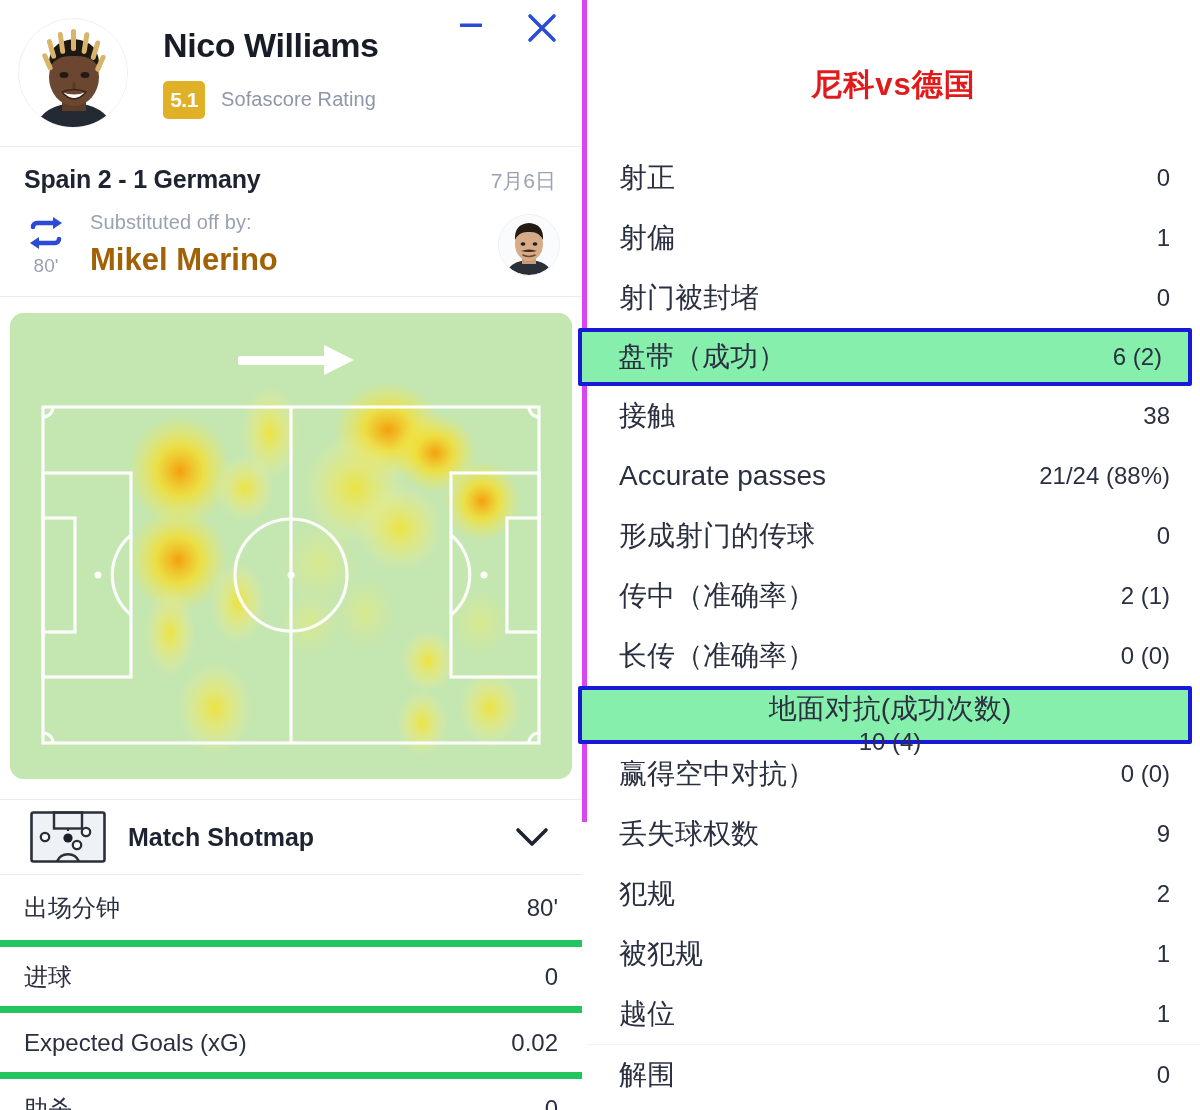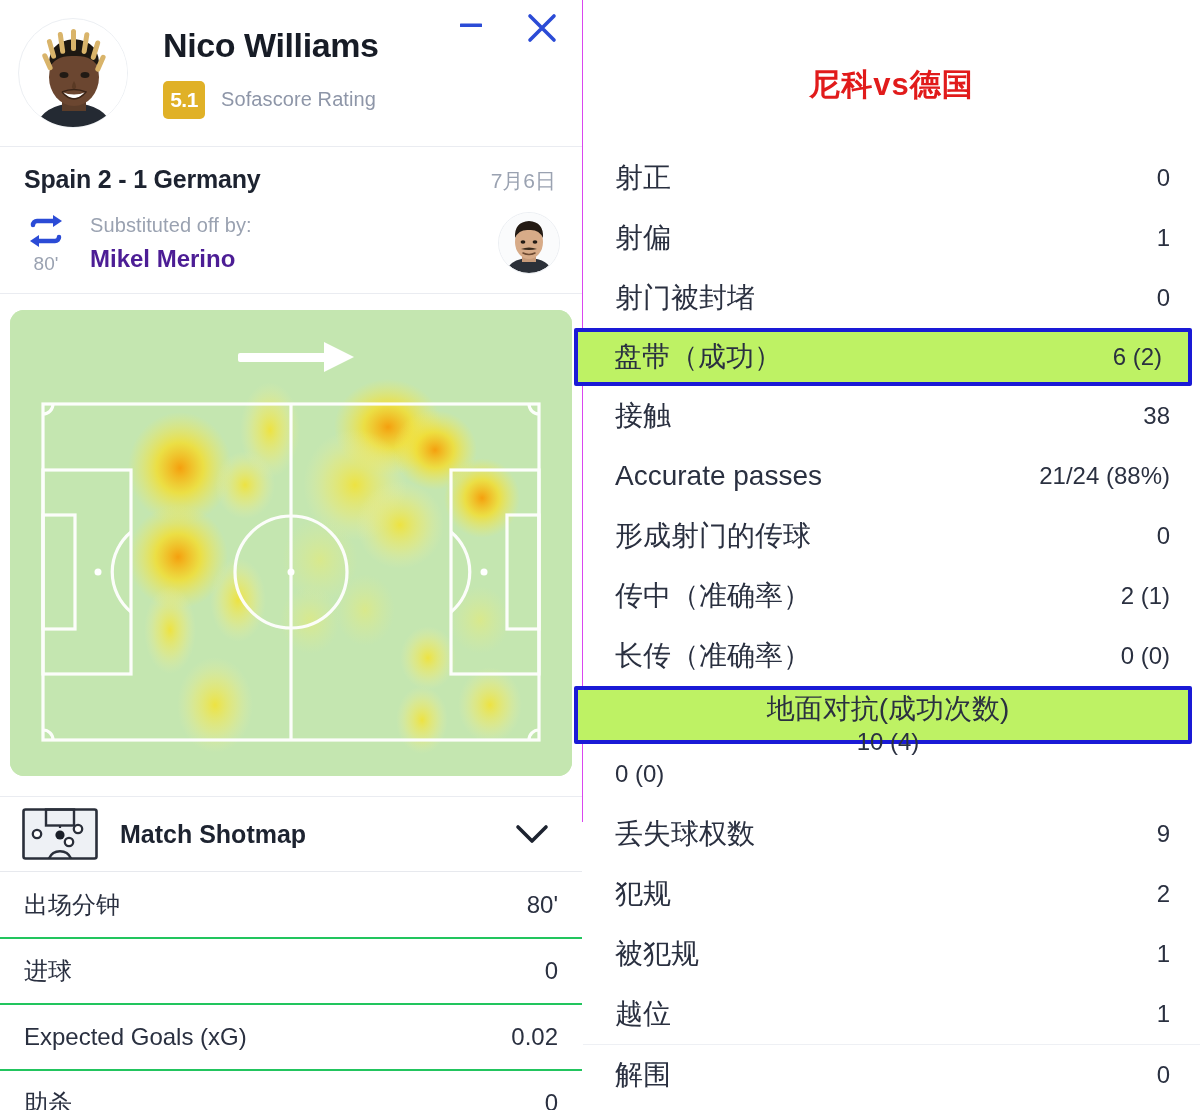--- a/index.html
+++ b/index.html
@@ -134,23 +134,23 @@
     color: #9aa2b1;
     margin-top: 2px;
   }
   .sub-text-col { margin-left: 16px; flex: 1 1 auto; }
   .sub-caption {
     font-size: 20px;
     color: #9aa2b1;
     letter-spacing: 0.1px;
   }
   .sub-player {
-    font-size: 24px;
+    font-size: 31px;
     font-weight: 700;
-    color: #4c1d95;
+    color: #a16207;
     margin-top: 8px;
   }
   .sub-avatar {
     width: 62px; height: 62px;
     border-radius: 50%;
     border: 1px solid #eceff3;
     overflow: hidden;
     flex: 0 0 auto;
   }
 
@@ -163,21 +163,21 @@
     background: #c4e6b0;
     border-radius: 14px;
     overflow: hidden;
   }
   .pitch svg { position: absolute; left: 0; top: 0; }
 
   
   .shotmap-row {
     display: flex;
     align-items: center;
-    padding: 14px 22px 14px 22px;
+    padding: 14px 22px 14px 30px;
     cursor: pointer;
     height: 74px;
   }
   .shotmap-icon {
     width: 76px; height: 52px;
     flex: 0 0 auto;
   }
   .shotmap-label {
     margin-left: 22px;
     font-size: 25px;
@@ -187,39 +187,39 @@
   }
   .chev { flex: 0 0 auto; margin-right: 6px; }
 
   
   .lstat-row {
     display: flex;
     align-items: center;
     justify-content: space-between;
     padding: 0 24px 0 24px;
     height: 66px;
-    border-top: 2px solid #22c55e;
+    border-top: 7px solid #22c55e;
   }
   .lstat-row:first-child { border-top: 1px solid #e7e9ee; }
   .lstat-label {
     font-size: 24px;
     color: #2a3040;
   }
   .lstat-value {
     font-size: 24px;
     color: #2a3040;
   }
 
   
   #right-panel {
     position: absolute;
     left: 582px; top: 0;
     width: 618px; height: 822px;
     background: #ffffff;
-    border-left: 1px solid #d946ef;
+    border-left: 5px solid #d946ef;
   }
   .right-title {
     text-align: center;
     font-size: 31px;
     font-weight: 700;
     padding-top: 64px;
     letter-spacing: 1px;
   }
 
   .rstats {
@@ -244,21 +244,21 @@
     font-size: 24px;
     color: #2a3040;
     white-space: nowrap;
   }
   .rstat-row.highlight {
     border: 4px solid #1a1ad6;
     border-radius: 2px;
     margin: 0 8px 0 -9px;
     padding: 0 26px 0 36px;
     height: 58px;
-    background: #bef264;
+    background: #86efac;
     z-index: 3;
     justify-content: space-between;
   }
 </style>
 </head>
 <body>
 
 <div id="root">
 
   <div id="left-panel">
@@ -517,20 +517,21 @@
         </div>
         <div class="rstat-row">
           <span class="rstat-label">长传（准确率）</span>
           <span class="rstat-value">0 (0)</span>
         </div>
         <div class="rstat-row highlight" style="border-color: rgb(26, 26, 214); flex-direction: column;">
           <span class="rstat-label">地面对抗(成功次数)</span>
           <span class="rstat-value">10 (4)</span>
         </div>
         <div class="rstat-row">
+          <span class="rstat-label">赢得空中对抗）</span>
           <span class="rstat-value">0 (0)</span>
         </div>
         <div class="rstat-row">
           <span class="rstat-label">丢失球权数</span>
           <span class="rstat-value">9</span>
         </div>
         <div class="rstat-row">
           <span class="rstat-label">犯规</span>
           <span class="rstat-value">2</span>
         </div>

